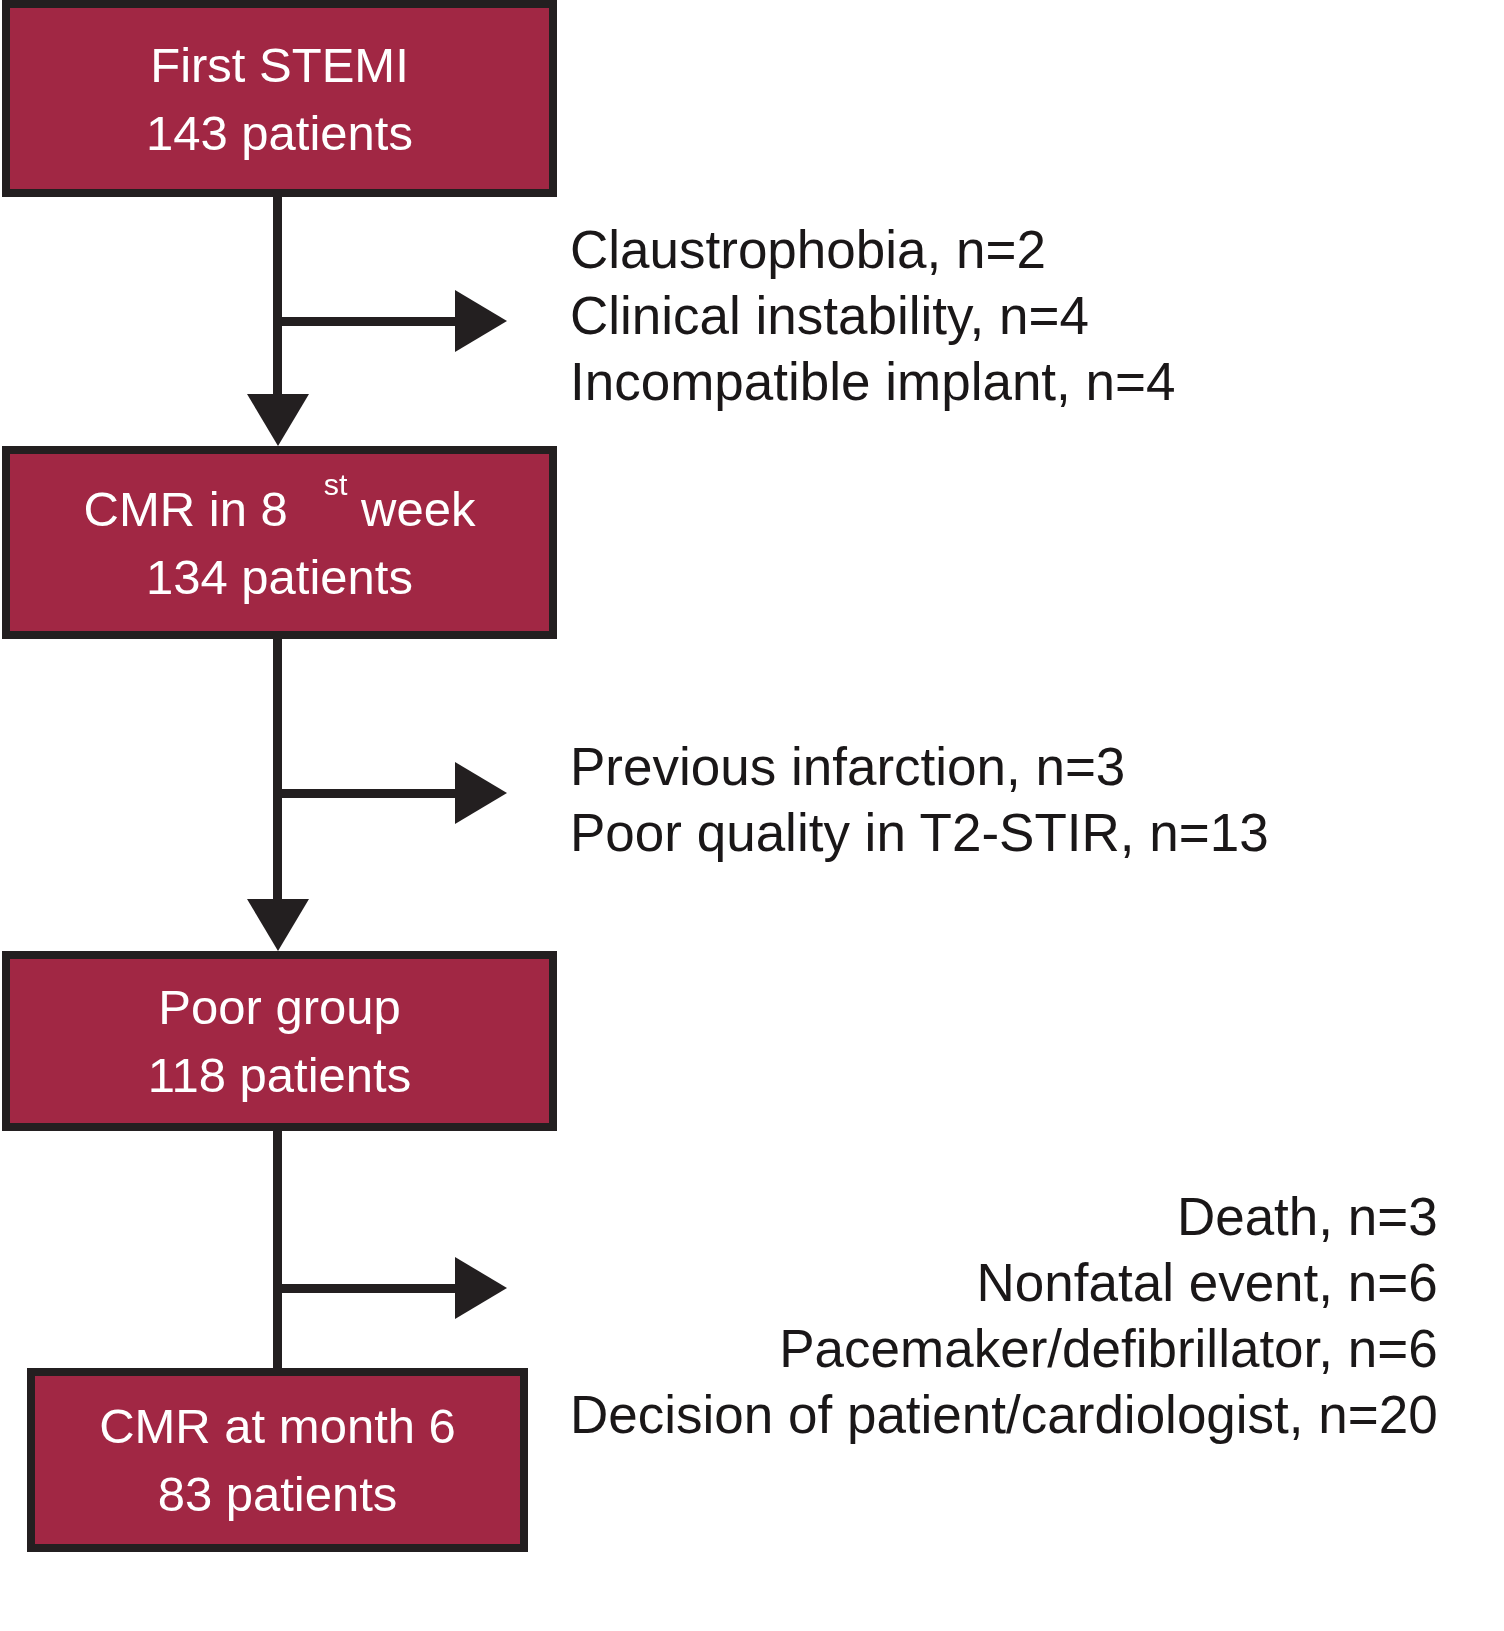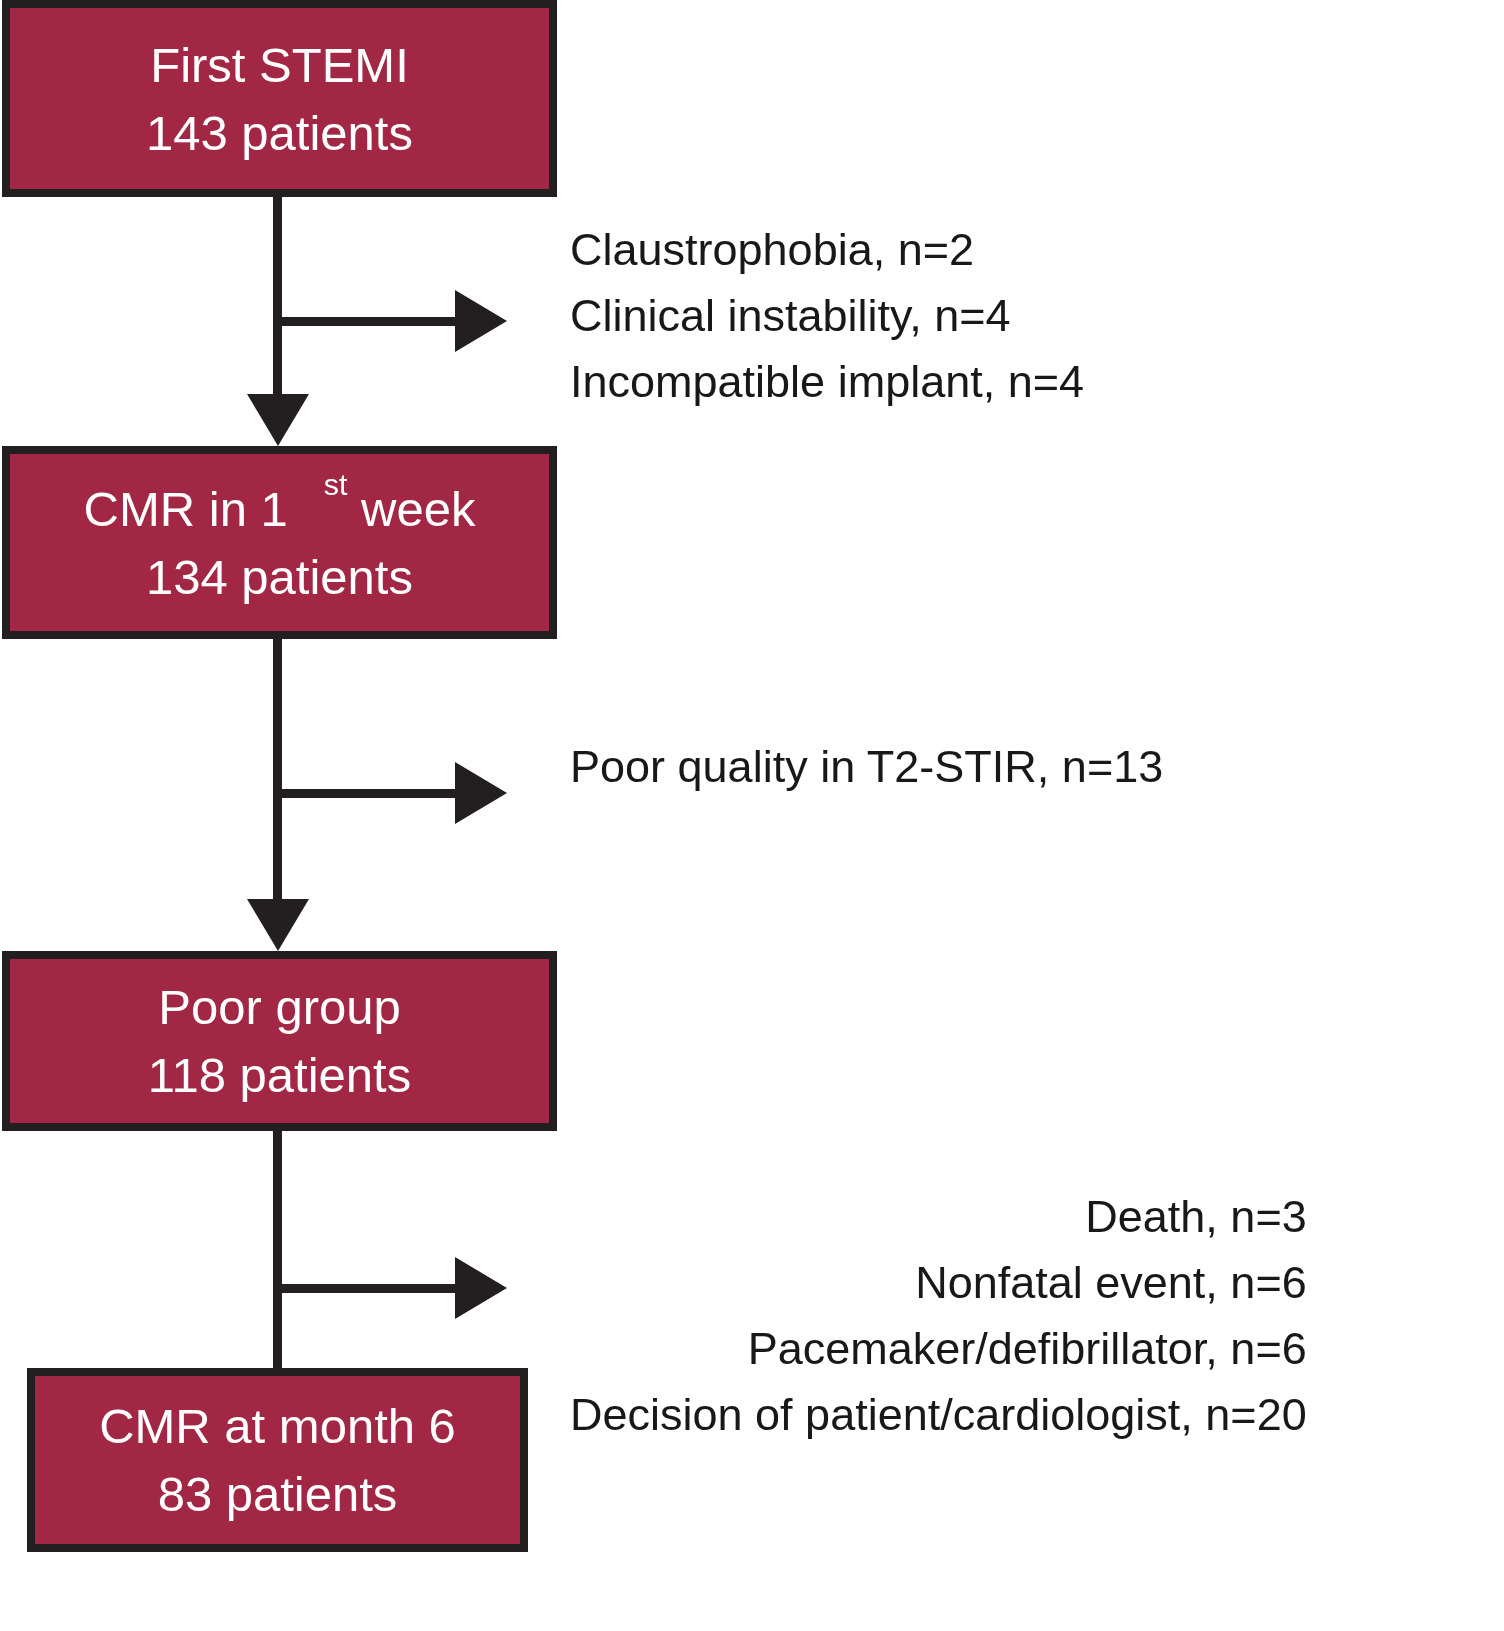--- a/index.html
+++ b/index.html
@@ -82,21 +82,21 @@
     border-bottom: 31px solid transparent;
     border-left: 52px solid var(--line-black);
   }
   .arrow-right--1 { top: 290px; }
   .arrow-right--2 { top: 762px; }
   .arrow-right--3 { top: 1257px; }
   .side-text {
     position: absolute;
     left: 570px;
     color: var(--side-text);
-    font-size: 45px;
+    font-size: 53px;
     line-height: 66px;
     white-space: nowrap;
   }
   .side-text--1 { top: 217px; }
   .side-text--2 { top: 734px; }
   .side-text--3 { top: 1184px; text-align: right; }
 </style>
 </head>
 <body>
 
@@ -112,30 +112,31 @@
   <div class="arrow-right arrow-right--1"></div>
   <div class="arrow-down arrow-down--1"></div>
 
   <div class="side-text side-text--1">
     <div>Claustrophobia, n=2</div>
     <div>Clinical instability, n=4</div>
     <div>Incompatible implant, n=4</div>
   </div>
 
   <div class="box box--2">
-    <div><span>CMR in 1</span><sup class="sup-ord">st</sup><span> week</span></div>
+    <div><span>CMR in 8</span><sup class="sup-ord">st</sup><span> week</span></div>
     <div>134 patients</div>
   </div>
 
   <div class="stem stem--2"></div>
   <div class="hline hline--2"></div>
   <div class="arrow-right arrow-right--2"></div>
   <div class="arrow-down arrow-down--2"></div>
 
   <div class="side-text side-text--2">
+    <div>Previous infarction, n=3</div>
     <div>Poor quality in T2-STIR, n=13</div>
   </div>
 
   <div class="box box--3">
     <div>Poor group</div>
     <div>118 patients</div>
   </div>
 
   <div class="stem stem--3"></div>
   <div class="hline hline--3"></div>

